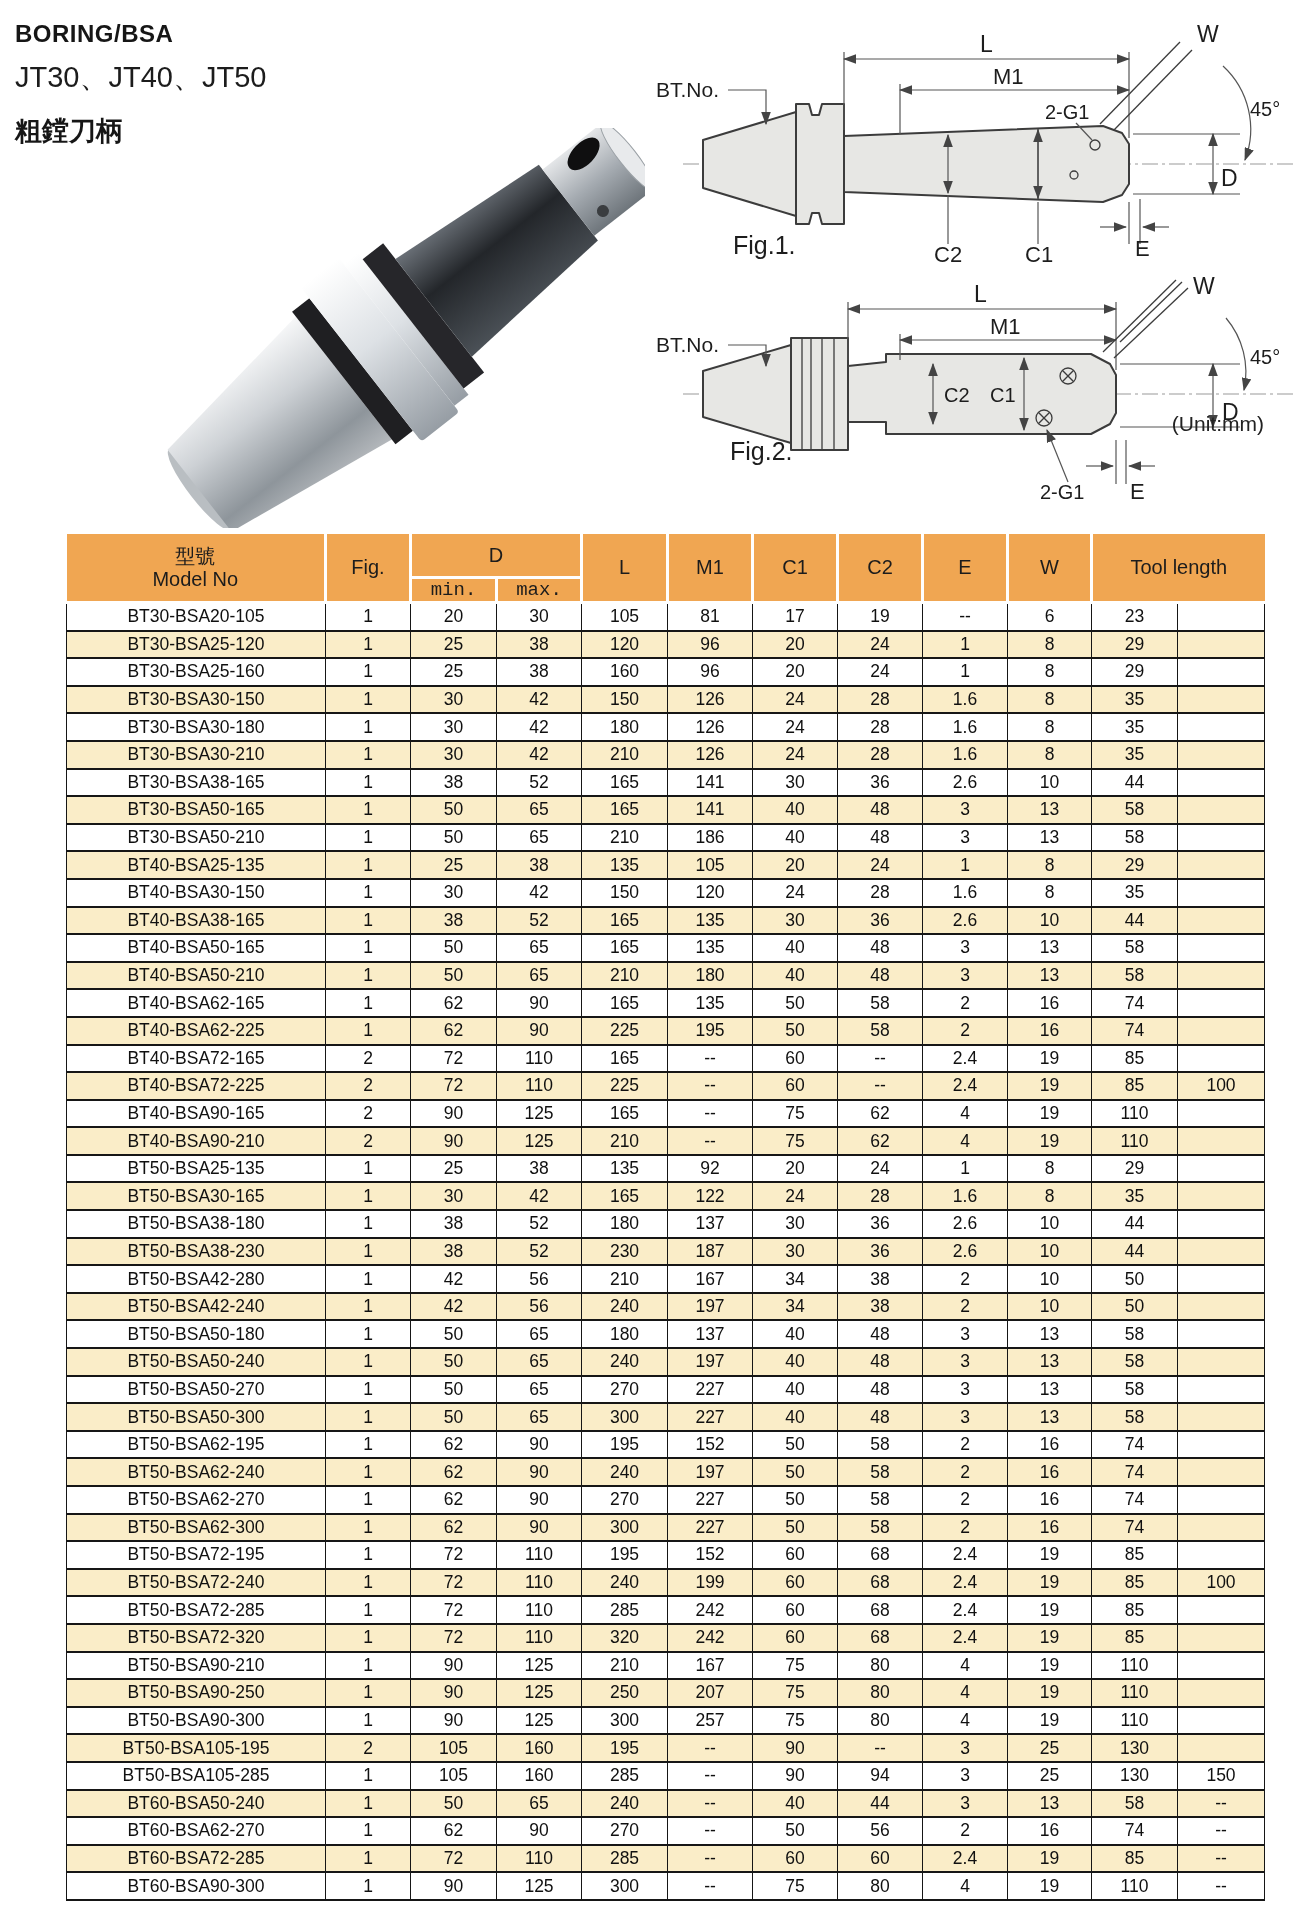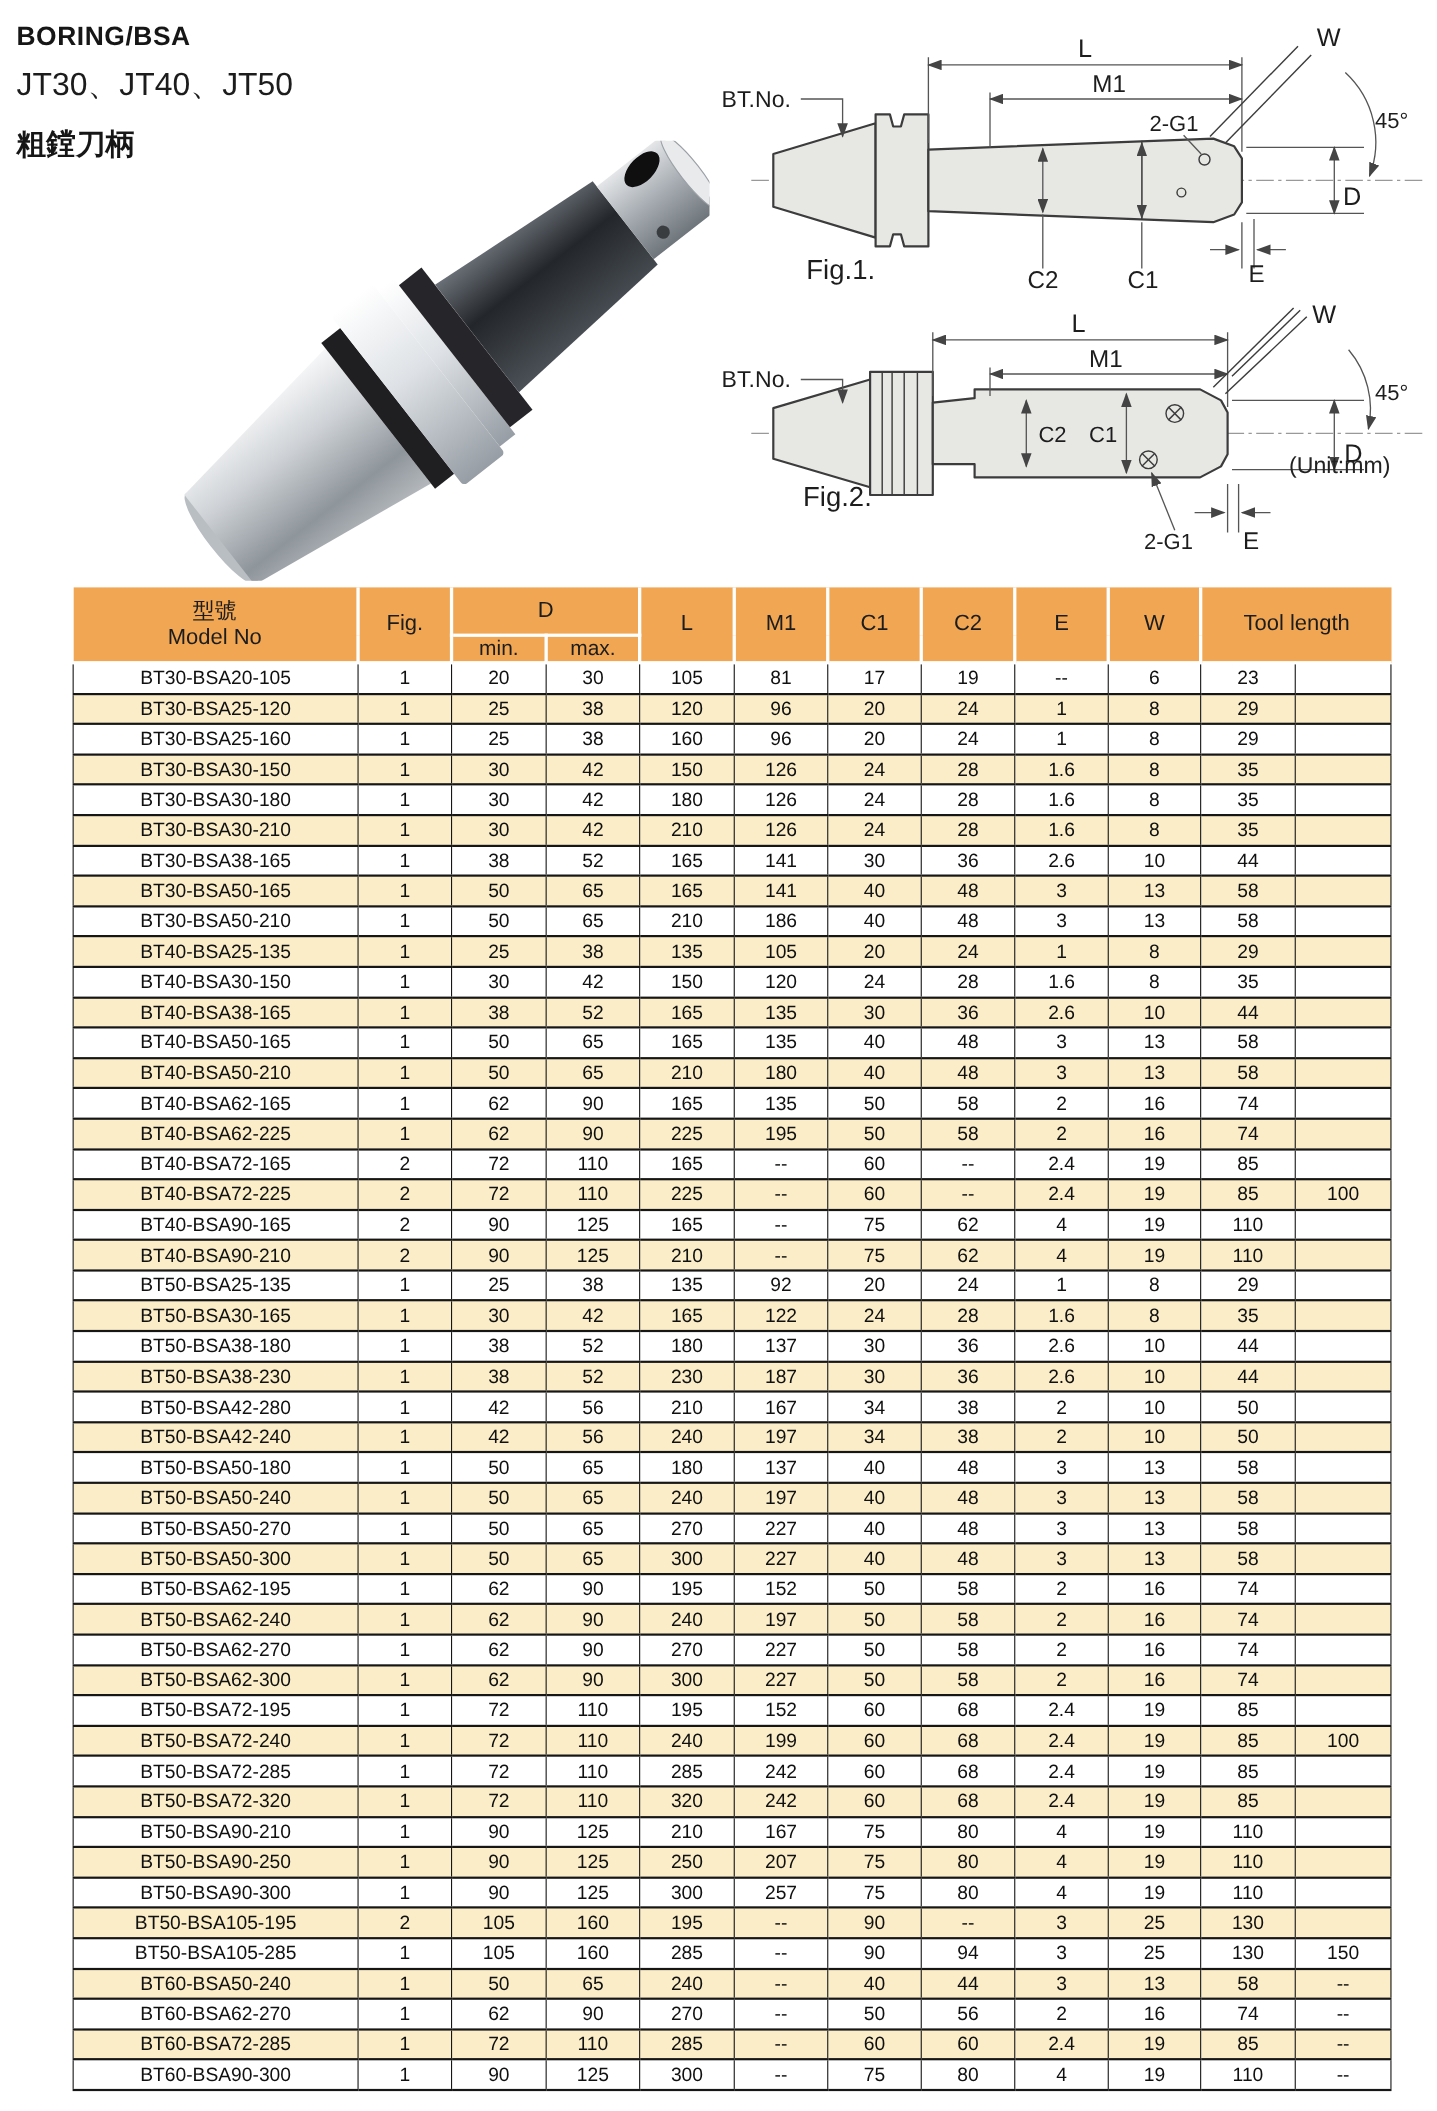--- a/index.html
+++ b/index.html
@@ -25,21 +25,21 @@
   
   #spec-table{position:absolute;left:66px;top:534px;width:1198px;
     border-collapse:collapse;table-layout:fixed;}
   #spec-table thead th{
     background:var(--header-bg,#F0A652);border:3px solid #fff;
     font-size:20px;font-weight:normal;color:#1c1c1c;padding:0;text-align:center;vertical-align:middle;}
   #spec-table thead tr:first-child th{border-top:0;}
   #spec-table thead th:first-child{border-left:0;}
   #spec-table thead th:last-child{border-right:0;}
   #spec-table thead tr.h1 th{height:42px;}
-  #spec-table thead tr.h2 th{height:20px;font-size:19px;}
+  #spec-table thead tr.h2 th{height:20px;font-size:19px;font-family:Liberation Mono, monospace;}
   .model-head-cn{font-size:20px;line-height:23px;}
   .model-head-en{font-size:20px;line-height:23px;}
   #spec-table tbody td{
     border:2px solid #161616;border-left-width:1.5px;border-right-width:1.5px;
     height:25.6px;padding:0;text-align:center;vertical-align:middle;
     font-size:17.5px;color:#101010;background:#fff;}
   #spec-table tbody tr.alt td{background:var(--row-alt-bg,#FAEDC8);}
 </style>
 </head>
 <body style="--header-bg: #F0A652; --row-alt-bg: #FAEDC8; --diagram-fill: #E7E7E4;">

